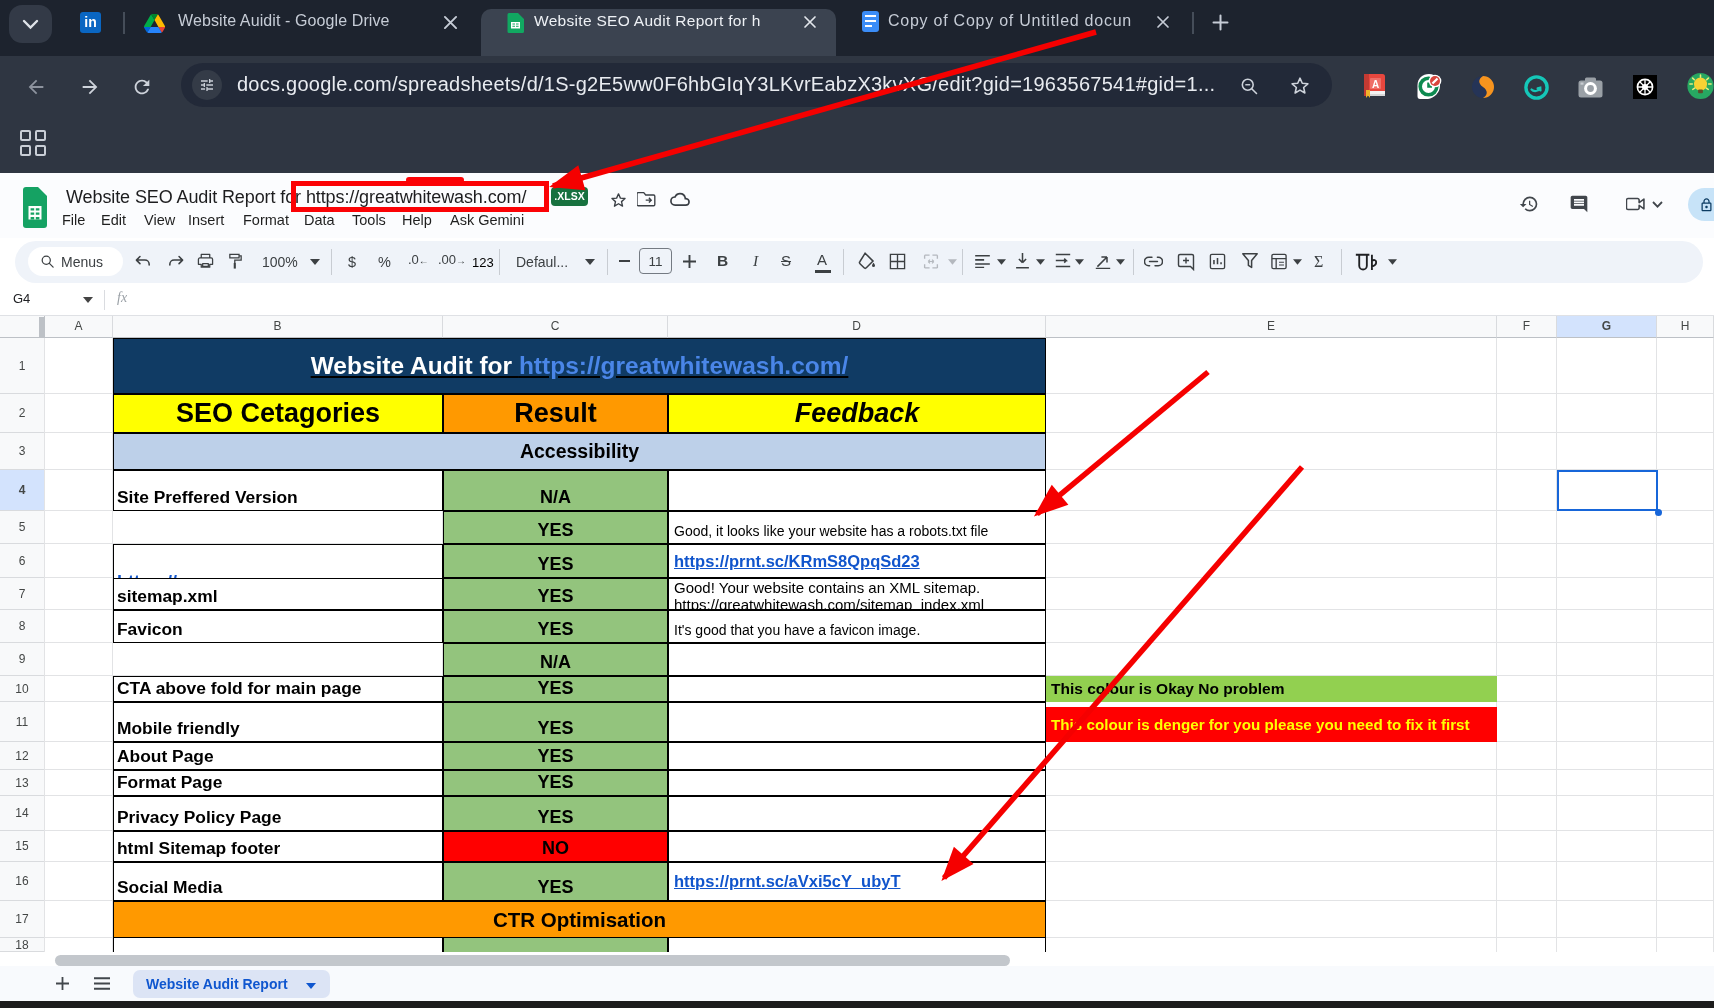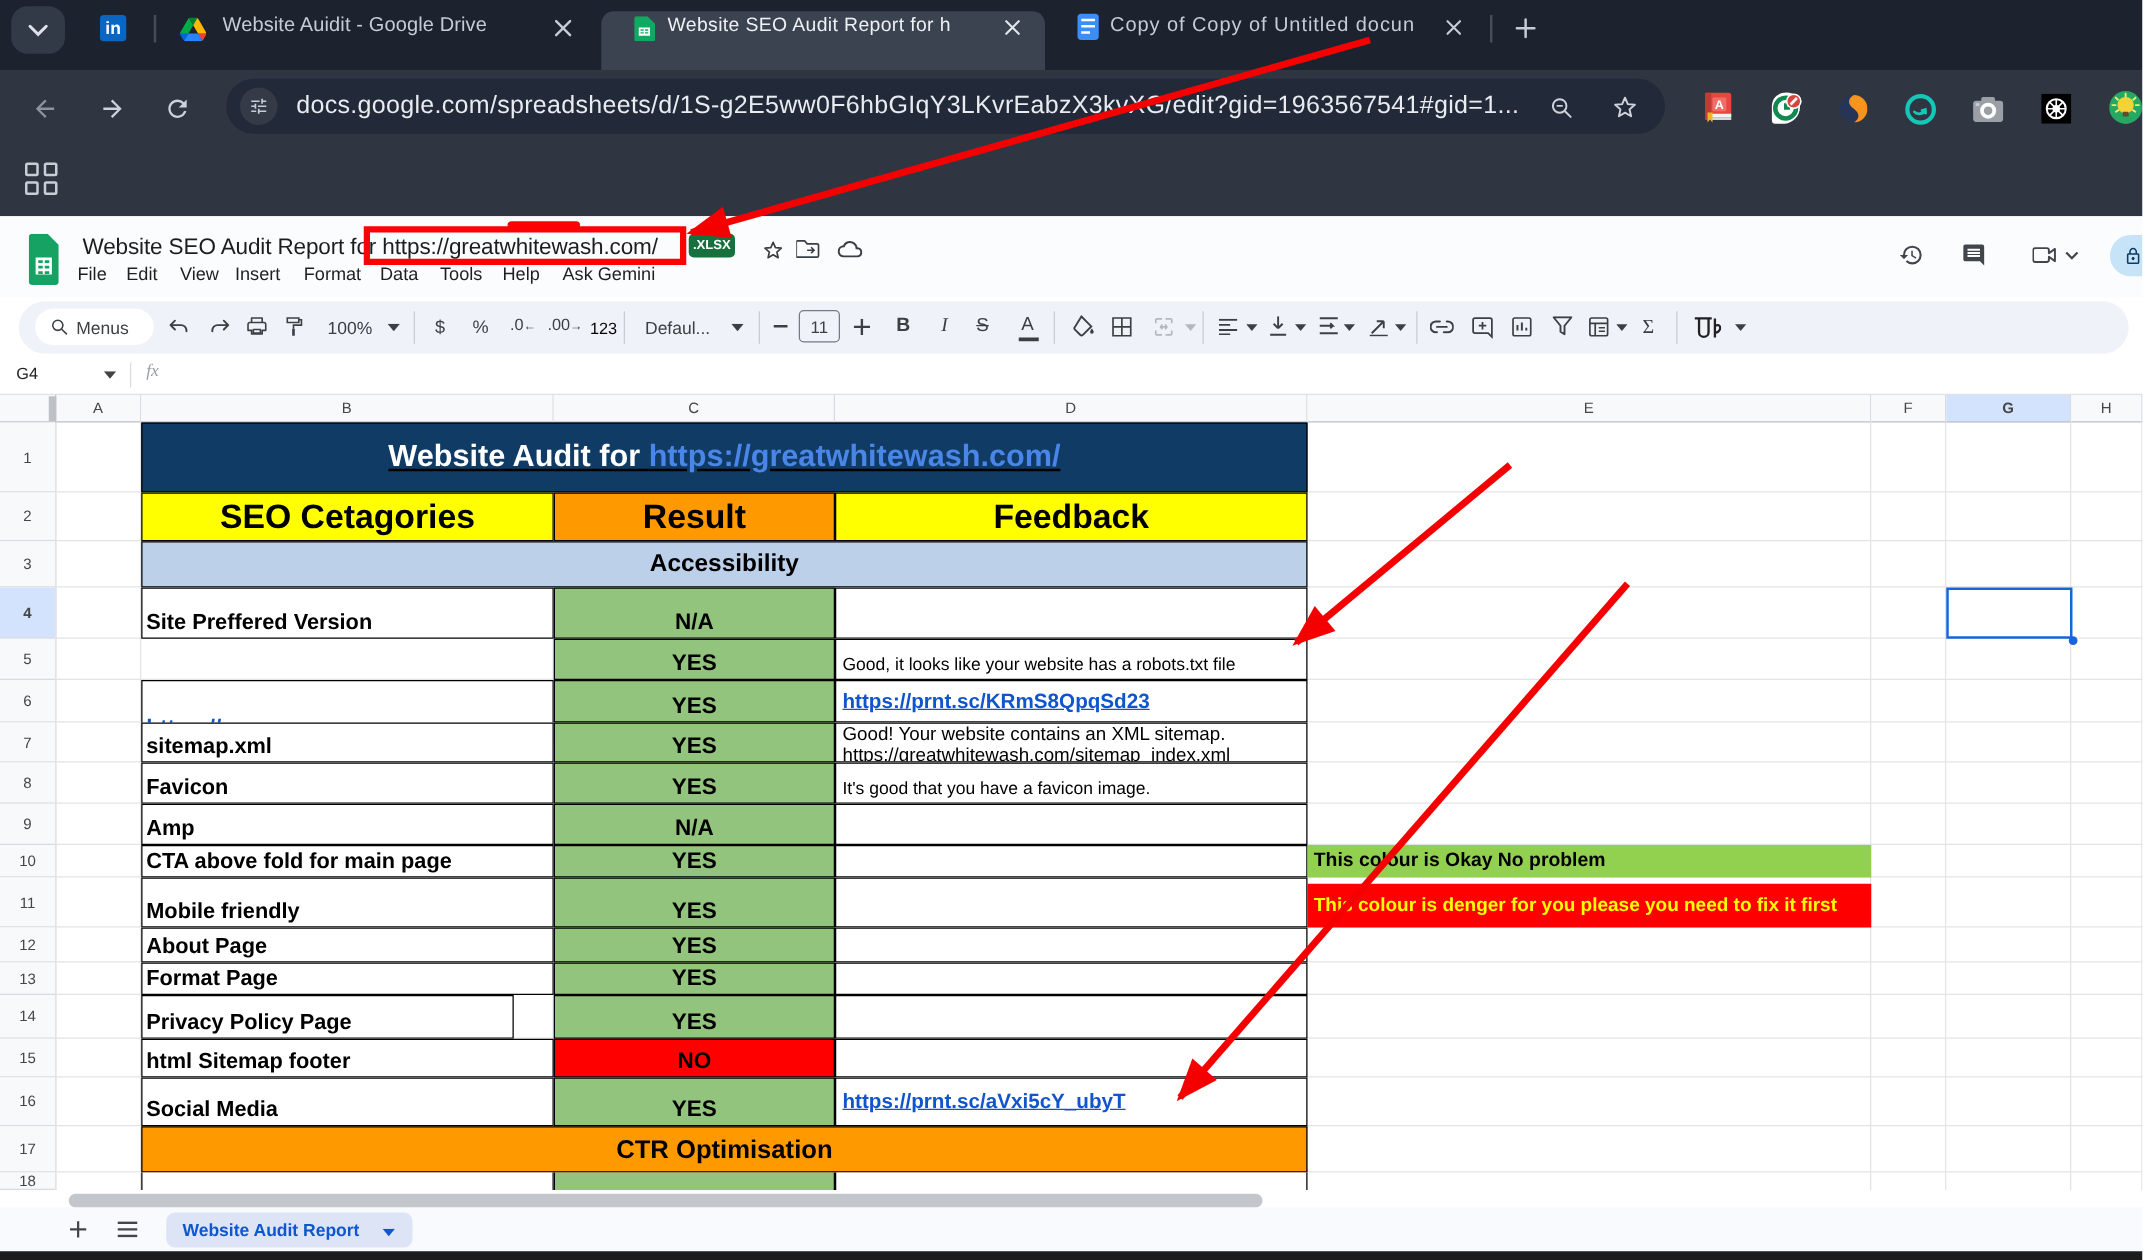--- a/index.html
+++ b/index.html
@@ -405,54 +405,53 @@
 <div class="abs" style="left:45px;top:830px;width:1669px;height:1px;background:#e2e3e5;"></div>
 <div class="abs" style="left:45px;top:861px;width:1669px;height:1px;background:#e2e3e5;"></div>
 <div class="abs" style="left:45px;top:900px;width:1669px;height:1px;background:#e2e3e5;"></div>
 <div class="abs" style="left:45px;top:937px;width:1669px;height:1px;background:#e2e3e5;"></div>
 <div class="cell" style="left:113px;top:338px;width:933px;height:56px;background:#103b64;border:1px solid #000;display:flex;align-items:center;justify-content:center;font-size:24.5px;font-weight:bold;text-decoration:underline;">
       <span style="color:#fff;">Website Audit for&nbsp;</span>
       <span style="color:#4a86e8;">https://greatwhitewash.com/</span>
     </div>
 <div class="cell" style="left:113px;top:394px;width:330px;height:39px;background:#ffff00;border:1px solid #000;display:flex;align-items:center;justify-content:center;font-size:27px;font-weight:bold;color:#000;">SEO Cetagories</div>
 <div class="cell" style="left:443px;top:394px;width:225px;height:39px;background:#ff9900;border:1px solid #000;display:flex;align-items:center;justify-content:center;font-size:27px;font-weight:bold;color:#000;">Result</div>
-<div class="cell" style="left:668px;top:394px;width:378px;height:39px;background:#ffff00;border:1px solid #000;display:flex;align-items:center;justify-content:center;font-size:27px;font-weight:bold;color:#000;">Feedback</div>
+<div class="cell" style="left:668px;top:394px;width:378px;height:39px;background:#ffff00;border:1px solid #000;display:flex;align-items:center;justify-content:center;font-size:27px;font-weight:bold;color:#000;font-style:italic;">Feedback</div>
 <div class="cell" style="left:113px;top:433px;width:933px;height:37px;background:#bdd0e9;border:1px solid #000;display:flex;align-items:center;justify-content:center;font-size:19.5px;font-weight:bold;color:#000;">Accessibility</div>
 <div class="cell" style="left:113px;top:470px;width:330px;height:41px;background:#fff;border:1px solid #000;display:flex;align-items:flex-end;padding:0 0 2px 3px;font-size:17.4px;font-weight:bold;color:#000;white-space:nowrap;">Site Preffered Version</div>
 <div class="cell" style="left:443px;top:470px;width:225px;height:41px;background:#93c47d;border:1px solid #000;display:flex;align-items:flex-end;justify-content:center;padding-bottom:2px;font-size:18px;font-weight:bold;color:#000;">N/A</div>
 <div class="cell" style="left:668px;top:470px;width:378px;height:41px;background:#fff;border:1px solid #000;display:flex;align-items:flex-end;padding:0 0 4px 5px;font-size:14px;color:#000;white-space:nowrap;"></div>
 <div class="cell" style="left:443px;top:511px;width:225px;height:33px;background:#93c47d;border:1px solid #000;display:flex;align-items:flex-end;justify-content:center;padding-bottom:2px;font-size:18px;font-weight:bold;color:#000;">YES</div>
 <div class="cell" style="left:668px;top:511px;width:378px;height:33px;background:#fff;border:1px solid #000;display:flex;align-items:flex-end;padding:0 0 4px 5px;font-size:14px;color:#000;white-space:nowrap;">Good, it looks like your website has a robots.txt file</div>
 <div class="cell" style="left:113px;top:544px;width:330px;height:52px;background:#fff;border:1px solid #000;display:flex;align-items:flex-end;padding:0 0 2px 3px;font-size:18px;font-weight:bold;color:#1155cc;text-decoration:underline;">https://</div>
 <div class="cell" style="left:443px;top:544px;width:225px;height:34px;background:#93c47d;border:1px solid #000;display:flex;align-items:flex-end;justify-content:center;padding-bottom:2px;font-size:18px;font-weight:bold;color:#000;">YES</div>
 <div class="cell" style="left:668px;top:544px;width:378px;height:34px;background:#fff;border:1px solid #000;display:flex;align-items:center;padding-left:5px;font-size:16.5px;font-weight:bold;color:#1155cc;text-decoration:underline;">https://prnt.sc/KRmS8QpqSd23</div>
 <div class="cell" style="left:113px;top:578px;width:330px;height:32px;background:#fff;border:1px solid #000;display:flex;align-items:flex-end;padding:0 0 2px 3px;font-size:17.4px;font-weight:bold;color:#000;white-space:nowrap;">sitemap.xml</div>
 <div class="cell" style="left:443px;top:578px;width:225px;height:32px;background:#93c47d;border:1px solid #000;display:flex;align-items:flex-end;justify-content:center;padding-bottom:2px;font-size:18px;font-weight:bold;color:#000;">YES</div>
 <div class="cell" style="left:668px;top:578px;width:378px;height:32px;background:#fff;border:1px solid #000;display:flex;align-items:flex-start;padding:1px 0 0 5px;font-size:15px;color:#000;white-space:nowrap;">
       <div style="line-height:16.5px;">Good! Your website contains an XML sitemap.<br>https://greatwhitewash.com/sitemap_index.xml</div>
     </div>
 <div class="cell" style="left:113px;top:610px;width:330px;height:33px;background:#fff;border:1px solid #000;display:flex;align-items:flex-end;padding:0 0 2px 3px;font-size:17.4px;font-weight:bold;color:#000;white-space:nowrap;">Favicon</div>
 <div class="cell" style="left:443px;top:610px;width:225px;height:33px;background:#93c47d;border:1px solid #000;display:flex;align-items:flex-end;justify-content:center;padding-bottom:2px;font-size:18px;font-weight:bold;color:#000;">YES</div>
 <div class="cell" style="left:668px;top:610px;width:378px;height:33px;background:#fff;border:1px solid #000;display:flex;align-items:flex-end;padding:0 0 4px 5px;font-size:14px;color:#000;white-space:nowrap;">It's good that you have a favicon image.</div>
-<div class="cell" style="left:113px;top:643px;width:330px;height:33px;background:#fff;border:1px solid #000;display:flex;align-items:flex-end;padding:0 0 2px 3px;font-size:17.4px;font-weight:bold;color:#000;white-space:nowrap;">Amp</div>
 <div class="cell" style="left:443px;top:643px;width:225px;height:33px;background:#93c47d;border:1px solid #000;display:flex;align-items:flex-end;justify-content:center;padding-bottom:2px;font-size:18px;font-weight:bold;color:#000;">N/A</div>
 <div class="cell" style="left:668px;top:643px;width:378px;height:33px;background:#fff;border:1px solid #000;display:flex;align-items:flex-end;padding:0 0 4px 5px;font-size:14px;color:#000;white-space:nowrap;"></div>
 <div class="cell" style="left:113px;top:676px;width:330px;height:26px;background:#fff;border:1px solid #000;display:flex;align-items:flex-end;padding:0 0 2px 3px;font-size:17.4px;font-weight:bold;color:#000;white-space:nowrap;">CTA above fold for main page</div>
 <div class="cell" style="left:443px;top:676px;width:225px;height:26px;background:#93c47d;border:1px solid #000;display:flex;align-items:flex-end;justify-content:center;padding-bottom:2px;font-size:18px;font-weight:bold;color:#000;">YES</div>
 <div class="cell" style="left:668px;top:676px;width:378px;height:26px;background:#fff;border:1px solid #000;display:flex;align-items:flex-end;padding:0 0 4px 5px;font-size:14px;color:#000;white-space:nowrap;"></div>
 <div class="cell" style="left:113px;top:702px;width:330px;height:40px;background:#fff;border:1px solid #000;display:flex;align-items:flex-end;padding:0 0 2px 3px;font-size:17.4px;font-weight:bold;color:#000;white-space:nowrap;">Mobile friendly</div>
 <div class="cell" style="left:443px;top:702px;width:225px;height:40px;background:#93c47d;border:1px solid #000;display:flex;align-items:flex-end;justify-content:center;padding-bottom:2px;font-size:18px;font-weight:bold;color:#000;">YES</div>
 <div class="cell" style="left:668px;top:702px;width:378px;height:40px;background:#fff;border:1px solid #000;display:flex;align-items:flex-end;padding:0 0 4px 5px;font-size:14px;color:#000;white-space:nowrap;"></div>
 <div class="cell" style="left:113px;top:742px;width:330px;height:28px;background:#fff;border:1px solid #000;display:flex;align-items:flex-end;padding:0 0 2px 3px;font-size:17.4px;font-weight:bold;color:#000;white-space:nowrap;">About Page</div>
 <div class="cell" style="left:443px;top:742px;width:225px;height:28px;background:#93c47d;border:1px solid #000;display:flex;align-items:flex-end;justify-content:center;padding-bottom:2px;font-size:18px;font-weight:bold;color:#000;">YES</div>
 <div class="cell" style="left:668px;top:742px;width:378px;height:28px;background:#fff;border:1px solid #000;display:flex;align-items:flex-end;padding:0 0 4px 5px;font-size:14px;color:#000;white-space:nowrap;"></div>
 <div class="cell" style="left:113px;top:770px;width:330px;height:26px;background:#fff;border:1px solid #000;display:flex;align-items:flex-end;padding:0 0 2px 3px;font-size:17.4px;font-weight:bold;color:#000;white-space:nowrap;">Format Page</div>
 <div class="cell" style="left:443px;top:770px;width:225px;height:26px;background:#93c47d;border:1px solid #000;display:flex;align-items:flex-end;justify-content:center;padding-bottom:2px;font-size:18px;font-weight:bold;color:#000;">YES</div>
 <div class="cell" style="left:668px;top:770px;width:378px;height:26px;background:#fff;border:1px solid #000;display:flex;align-items:flex-end;padding:0 0 4px 5px;font-size:14px;color:#000;white-space:nowrap;"></div>
-<div class="cell" style="left:113px;top:796px;width:298px;height:35px;background:#fff;border:1px solid #000;display:flex;align-items:flex-end;padding:0 0 2px 3px;font-size:17.4px;font-weight:bold;color:#000;white-space:nowrap;">Privacy Policy Page</div>
+<div class="cell" style="left:113px;top:796px;width:330px;height:35px;background:#fff;border:1px solid #000;display:flex;align-items:flex-end;padding:0 0 2px 3px;font-size:17.4px;font-weight:bold;color:#000;white-space:nowrap;">Privacy Policy Page</div>
 <div class="cell" style="left:443px;top:796px;width:225px;height:35px;background:#93c47d;border:1px solid #000;display:flex;align-items:flex-end;justify-content:center;padding-bottom:2px;font-size:18px;font-weight:bold;color:#000;">YES</div>
 <div class="cell" style="left:668px;top:796px;width:378px;height:35px;background:#fff;border:1px solid #000;display:flex;align-items:flex-end;padding:0 0 4px 5px;font-size:14px;color:#000;white-space:nowrap;"></div>
 <div class="cell" style="left:113px;top:831px;width:330px;height:31px;background:#fff;border:1px solid #000;display:flex;align-items:flex-end;padding:0 0 2px 3px;font-size:17.4px;font-weight:bold;color:#000;white-space:nowrap;">html Sitemap footer</div>
 <div class="cell" style="left:443px;top:831px;width:225px;height:31px;background:#ff0000;border:1px solid #000;display:flex;align-items:flex-end;justify-content:center;padding-bottom:2px;font-size:18px;font-weight:bold;color:#000;">NO</div>
 <div class="cell" style="left:668px;top:831px;width:378px;height:31px;background:#fff;border:1px solid #000;display:flex;align-items:flex-end;padding:0 0 4px 5px;font-size:14px;color:#000;white-space:nowrap;"></div>
 <div class="cell" style="left:113px;top:862px;width:330px;height:39px;background:#fff;border:1px solid #000;display:flex;align-items:flex-end;padding:0 0 2px 3px;font-size:17.4px;font-weight:bold;color:#000;white-space:nowrap;">Social Media</div>
 <div class="cell" style="left:443px;top:862px;width:225px;height:39px;background:#93c47d;border:1px solid #000;display:flex;align-items:flex-end;justify-content:center;padding-bottom:2px;font-size:18px;font-weight:bold;color:#000;">YES</div>
 <div class="cell" style="left:668px;top:862px;width:378px;height:39px;background:#fff;border:1px solid #000;display:flex;align-items:center;padding-left:5px;font-size:16.5px;font-weight:bold;color:#1155cc;text-decoration:underline;">https://prnt.sc/aVxi5cY_ubyT</div>
 <div class="cell" style="left:113px;top:901px;width:933px;height:37px;background:#ff9900;border:1px solid #000;display:flex;align-items:center;justify-content:center;font-size:20.5px;font-weight:bold;color:#000;">CTR Optimisation</div>
 <div class="cell" style="left:113px;top:938px;width:330px;height:14px;background:#fff;border-left:1px solid #000;border-right:1px solid #000;"></div>

